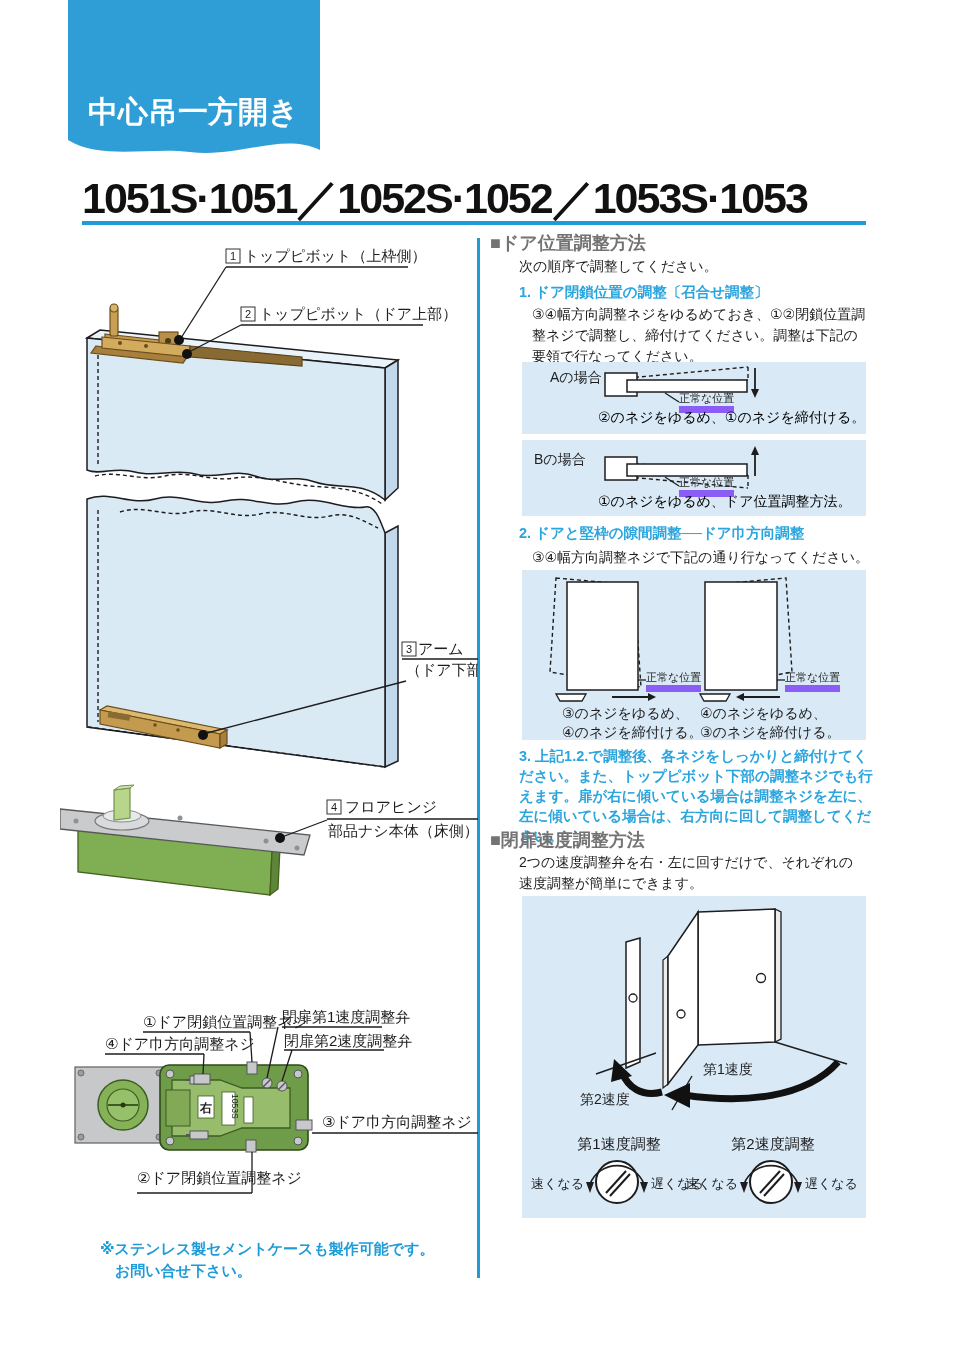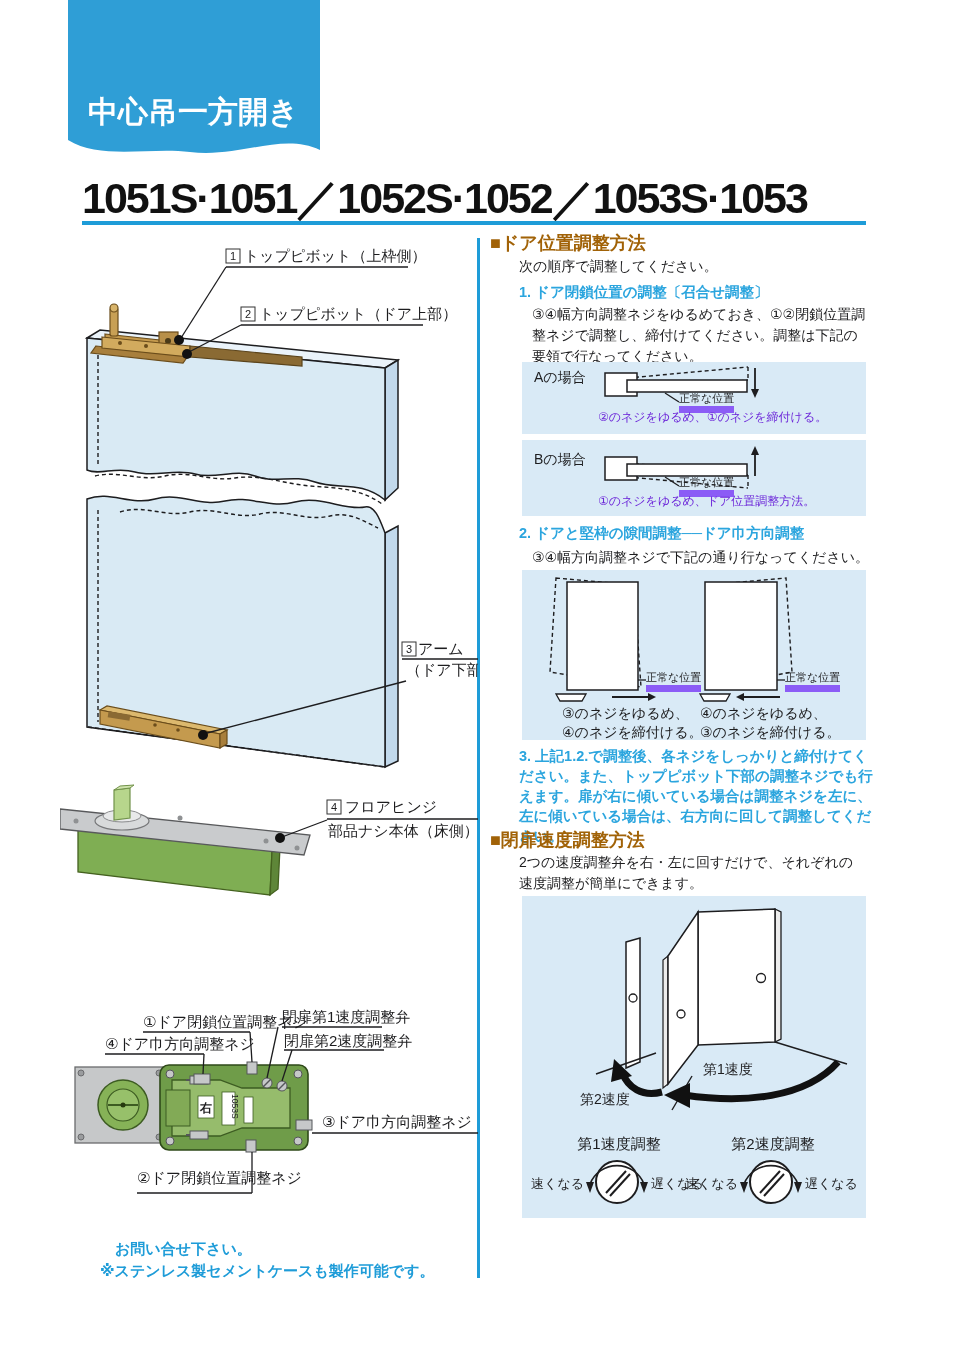--- a/index.html
+++ b/index.html
@@ -7,28 +7,28 @@
         font-family:"Liberation Sans","DejaVu Sans",sans-serif;color:#1d1d1f;}
   .abs{position:absolute;}
   .nowrap{white-space:nowrap;}
   
   .banner-text{font-size:30px;font-weight:bold;fill:#ffffff;}
   
   .model-title{left:82px;top:170px;font-size:43px;font-weight:bold;letter-spacing:-2px;color:#111;}
   .title-rule{left:82px;top:221px;width:784px;height:4px;background:#1e9cd8;}
   .col-divider{left:477px;top:238px;width:3px;height:1040px;background:#1e9cd8;}
   
-  .sec-heading{font-size:18px;font-weight:bold;color:#a16207;white-space:nowrap;}
+  .sec-heading{font-size:18px;font-weight:bold;color:#737373;white-space:nowrap;}
   .body-text{font-size:14px;line-height:21px;color:#1d1d1f;}
   .step-title{font-size:14.5px;font-weight:bold;color:#2ba5de;white-space:nowrap;}
   .blue-note{font-size:14.5px;font-weight:bold;color:#2ba5de;line-height:20px;}
   .panel{background:#d9eaf6;}
   .case-label{font-size:14px;color:#1d1d1f;white-space:nowrap;}
   .small-label{font-size:11px;color:#1d1d1f;border-bottom:7px solid #8b5cf6;white-space:nowrap;}
-  .caption{font-size:12px;color:#6d28d9;white-space:nowrap;}
+  .caption{font-size:14px;color:#000000;white-space:nowrap;}
   .cap2{font-size:14px;color:#1d1d1f;line-height:19px;white-space:nowrap;}
   .note-blue{font-size:15px;font-weight:bold;color:#1e9cd8;line-height:22px;}
   
   svg text{font-family:"Liberation Sans","DejaVu Sans",sans-serif;fill:#1d1d1f;}
   .callout{font-size:15px;}
   .numbox{fill:#ffffff;stroke:#333;stroke-width:1;}
   .numtxt{font-size:11px;}
   .ln{stroke:#1d1d1f;stroke-width:1.3;}
   .thk{stroke:#1d1d1f;stroke-width:1.6;fill:none;}
   .dash{stroke:#1d1d1f;stroke-width:1.4;fill:none;stroke-dasharray:4 3;}
@@ -202,41 +202,41 @@
         <line x1="232" y1="50" x2="222" y2="81" class="ln"></line>
       <text x="262" y="127" class="callout">③ドア巾方向調整ネジ</text>
       <line x1="252" y1="133" x2="418" y2="133" class="ln"></line>
       <text x="77" y="183" class="callout">②ドア閉鎖位置調整ネジ</text>
       <line x1="77" y1="193" x2="192" y2="193" class="ln"></line>
         <line x1="192" y1="193" x2="192" y2="152" class="ln"></line>
     </g>
   </svg>
 
   <div class="abs note-blue" style="left:100px;top:1238px">
+    <div class="nowrap">※ステンレス製セメントケースも製作可能です。</div>
     <div class="nowrap" style="padding-left:15px">お問い合せ下さい。</div>
-    <div class="nowrap">※ステンレス製セメントケースも製作可能です。</div>
   </div>
 
   <div class="abs sec-heading" style="left:490px;top:231px">■ドア位置調整方法</div>
   <div class="abs body-text nowrap" style="left:519px;top:256px">次の順序で調整してください。</div>
   <div class="abs step-title" style="left:519px;top:283px">1. ドア閉鎖位置の調整〔召合せ調整〕</div>
   <div class="abs body-text" style="left:532px;top:304px;width:336px">③④幅方向調整ネジをゆるめておき、①②閉鎖位置調整ネジで調整し、締付けてください。調整は下記の要領で行なってください。</div>
 
   <div class="abs panel" style="left:522px;top:362px;width:344px;height:72px">
     <svg class="abs" style="left:0;top:0" width="344" height="72" viewBox="0 0 344 72">
       <line x1="106" y1="16" x2="226" y2="5" class="dash"></line>
       <line x1="106" y1="30" x2="226" y2="18" class="dash"></line>
       <line x1="226" y1="5" x2="226" y2="18" class="dash"></line>
       <rect x="83" y="11" width="32" height="23" fill="#fff" stroke="#1d1d1f" stroke-width="1.5"></rect>
       <rect x="105" y="18" width="120" height="12" fill="#fff" stroke="#1d1d1f" stroke-width="1.5"></rect>
       <line x1="233" y1="6" x2="233" y2="28" stroke="#1d1d1f" stroke-width="1.8"></line>
       <polygon points="229,27 237,27 233,36" fill="#1d1d1f"></polygon>
       <line x1="143" y1="31" x2="157" y2="40" class="ln"></line>
     </svg>
-    <div class="abs case-label" style="left:12px;top:7px">Aの場合</div>
+    <div class="abs case-label" style="left:28px;top:7px">Aの場合</div>
     <div class="abs small-label" style="left:157px;top:29px">正常な位置</div>
     <div class="abs caption" style="left:76px;top:47px">②のネジをゆるめ、①のネジを締付ける。</div>
   </div>
 
   <div class="abs panel" style="left:522px;top:440px;width:344px;height:76px">
     <svg class="abs" style="left:0;top:0" width="344" height="76" viewBox="0 0 344 76">
       <line x1="106" y1="37" x2="226" y2="48" class="dash"></line>
       <line x1="106" y1="23" x2="226" y2="35" class="dash"></line>
       <line x1="226" y1="35" x2="226" y2="48" class="dash"></line>
       <rect x="83" y="17" width="32" height="23" fill="#fff" stroke="#1d1d1f" stroke-width="1.5"></rect>

